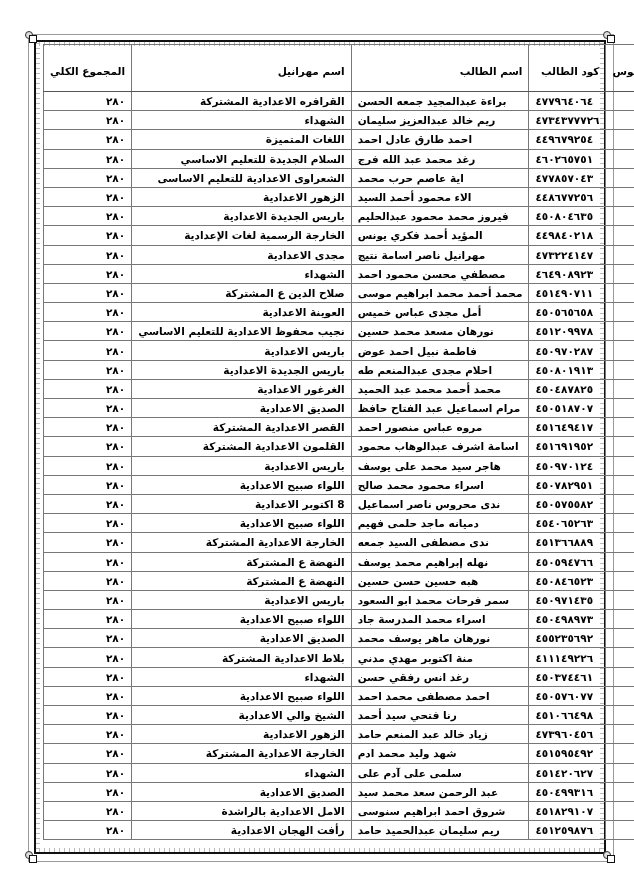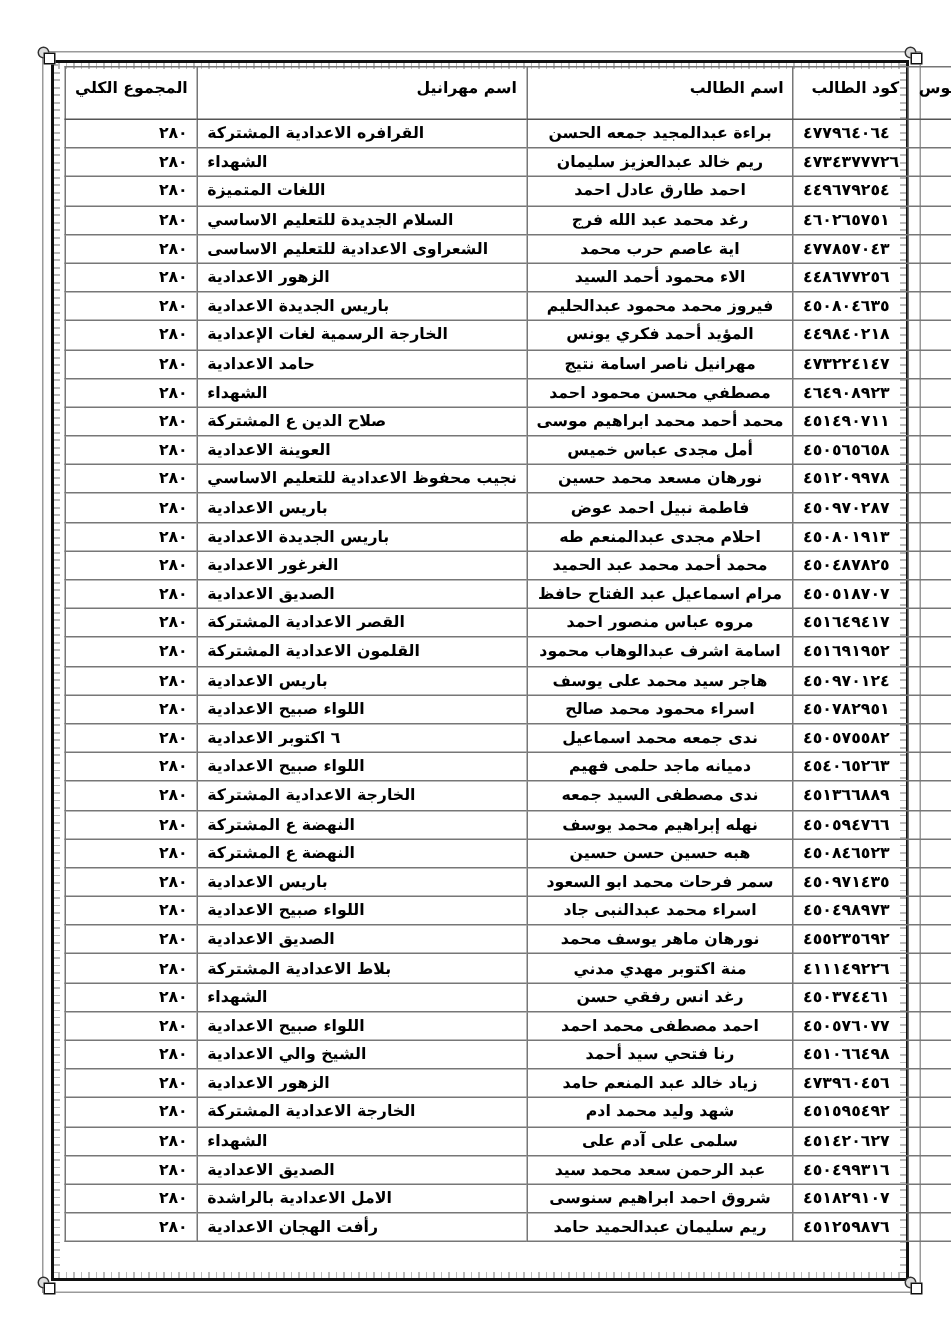--- a/index.html
+++ b/index.html
@@ -23,26 +23,26 @@
                    border: 1.5px solid #111; background: #fff; }
   .c-tl { left: 25px; top: 31px; }
   .c-tr { left: 603px; top: 31px; }
   .c-bl { left: 25px; top: 851px; }
   .c-br { left: 603px; top: 851px; }
 
   table.results { position: absolute; left: 43px; top: 44px; width: 555px;
                   border-collapse: collapse; direction: rtl; font-size: 10.5px; }
   table.results th, table.results td { border: 1px solid #777; padding: 0 6px; height: 18px;
                                         white-space: nowrap; font-weight: bold; }
-  table.results th { font-weight: bold; height: 26px; vertical-align: top; padding-top: 8px; text-align: right; }
+  table.results th { font-weight: bold; height: 26px; vertical-align: top; padding-top: 20px; text-align: right; }
   table.results tr.head-row th { border-bottom: 1px solid #555; }
   td.c-seat { width: 46px; text-align: right; }
   td.c-code { width: 73px; text-align: left; direction: ltr; letter-spacing: 0.5px; }
-  td.c-name { width: 153px; text-align: center; }
-  td.c-school { width: 185px; text-align: left; }
+  td.c-name { width: 153px; text-align: left; }
+  td.c-school { width: 185px; text-align: right; }
   td.c-total { width: 34px; text-align: right; }
   th.h-total { line-height: 12px; white-space: normal; text-align: right; }
   tr.data-row td { height: 18.2px; }
 </style>
 </head>
 <body>
 
 <div class="frame-pattern"></div>
 <div class="frame-outer"></div>
 <div class="frame-inner"></div>
@@ -115,21 +115,21 @@
         <td class="c-seat">١٥٣٧</td>
         <td class="c-code">٤٤٩٨٤٠٢١٨</td>
         <td class="c-name">المؤيد أحمد فكري يونس</td>
         <td class="c-school">الخارجة الرسمية لغات الإعدادية</td>
         <td class="c-total">٢٨٠</td>
       </tr>
       <tr class="data-row">
         <td class="c-seat">٥٥١</td>
         <td class="c-code">٤٧٣٢٢٤١٤٧</td>
         <td class="c-name">مهرانيل ناصر اسامة نتيج</td>
-        <td class="c-school">حامد الاعدادية</td>
+        <td class="c-school">مجدى الاعدادية</td>
         <td class="c-total">٢٨٠</td>
       </tr>
       <tr class="data-row">
         <td class="c-seat">٤٢٧</td>
         <td class="c-code">٤٦٤٩٠٨٩٢٣</td>
         <td class="c-name">مصطفي محسن محمود احمد</td>
         <td class="c-school">الشهداء</td>
         <td class="c-total">٢٨٠</td>
       </tr>
       <tr class="data-row">
@@ -205,22 +205,22 @@
       <tr class="data-row">
         <td class="c-seat">٤٠٤١</td>
         <td class="c-code">٤٥٠٧٨٢٩٥١</td>
         <td class="c-name">اسراء محمود محمد صالح</td>
         <td class="c-school">اللواء صبيح الاعدادية</td>
         <td class="c-total">٢٨٠</td>
       </tr>
       <tr class="data-row">
         <td class="c-seat">١١٢٥</td>
         <td class="c-code">٤٥٠٥٧٥٥٨٢</td>
-        <td class="c-name">ندى جمعه محمد اسماعيل</td>
-        <td class="c-school">٦ اكتوبر الاعدادية</td>
+        <td class="c-name">ندى محروس ناصر اسماعيل</td>
+        <td class="c-school">8 اكتوبر الاعدادية</td>
         <td class="c-total">٢٨٠</td>
       </tr>
       <tr class="data-row">
         <td class="c-seat">٤٠٥٤</td>
         <td class="c-code">٤٥٤٠٦٥٢٦٣</td>
         <td class="c-name">دميانه ماجد حلمى فهيم</td>
         <td class="c-school">اللواء صبيح الاعدادية</td>
         <td class="c-total">٢٨٠</td>
       </tr>
       <tr class="data-row">
@@ -247,21 +247,21 @@
       <tr class="data-row">
         <td class="c-seat">١٩٥٢</td>
         <td class="c-code">٤٥٠٩٧١٤٣٥</td>
         <td class="c-name">سمر فرحات محمد ابو السعود</td>
         <td class="c-school">باريس الاعدادية</td>
         <td class="c-total">٢٨٠</td>
       </tr>
       <tr class="data-row">
         <td class="c-seat">٤٠٤٠</td>
         <td class="c-code">٤٥٠٤٩٨٩٧٣</td>
-        <td class="c-name">اسراء محمد عبدالنبى جاد</td>
+        <td class="c-name">اسراء محمد المدرسة جاد</td>
         <td class="c-school">اللواء صبيح الاعدادية</td>
         <td class="c-total">٢٨٠</td>
       </tr>
       <tr class="data-row">
         <td class="c-seat">٣١١١</td>
         <td class="c-code">٤٥٥٢٣٥٦٩٢</td>
         <td class="c-name">نورهان ماهر يوسف محمد</td>
         <td class="c-school">الصديق الاعدادية</td>
         <td class="c-total">٢٨٠</td>
       </tr>

